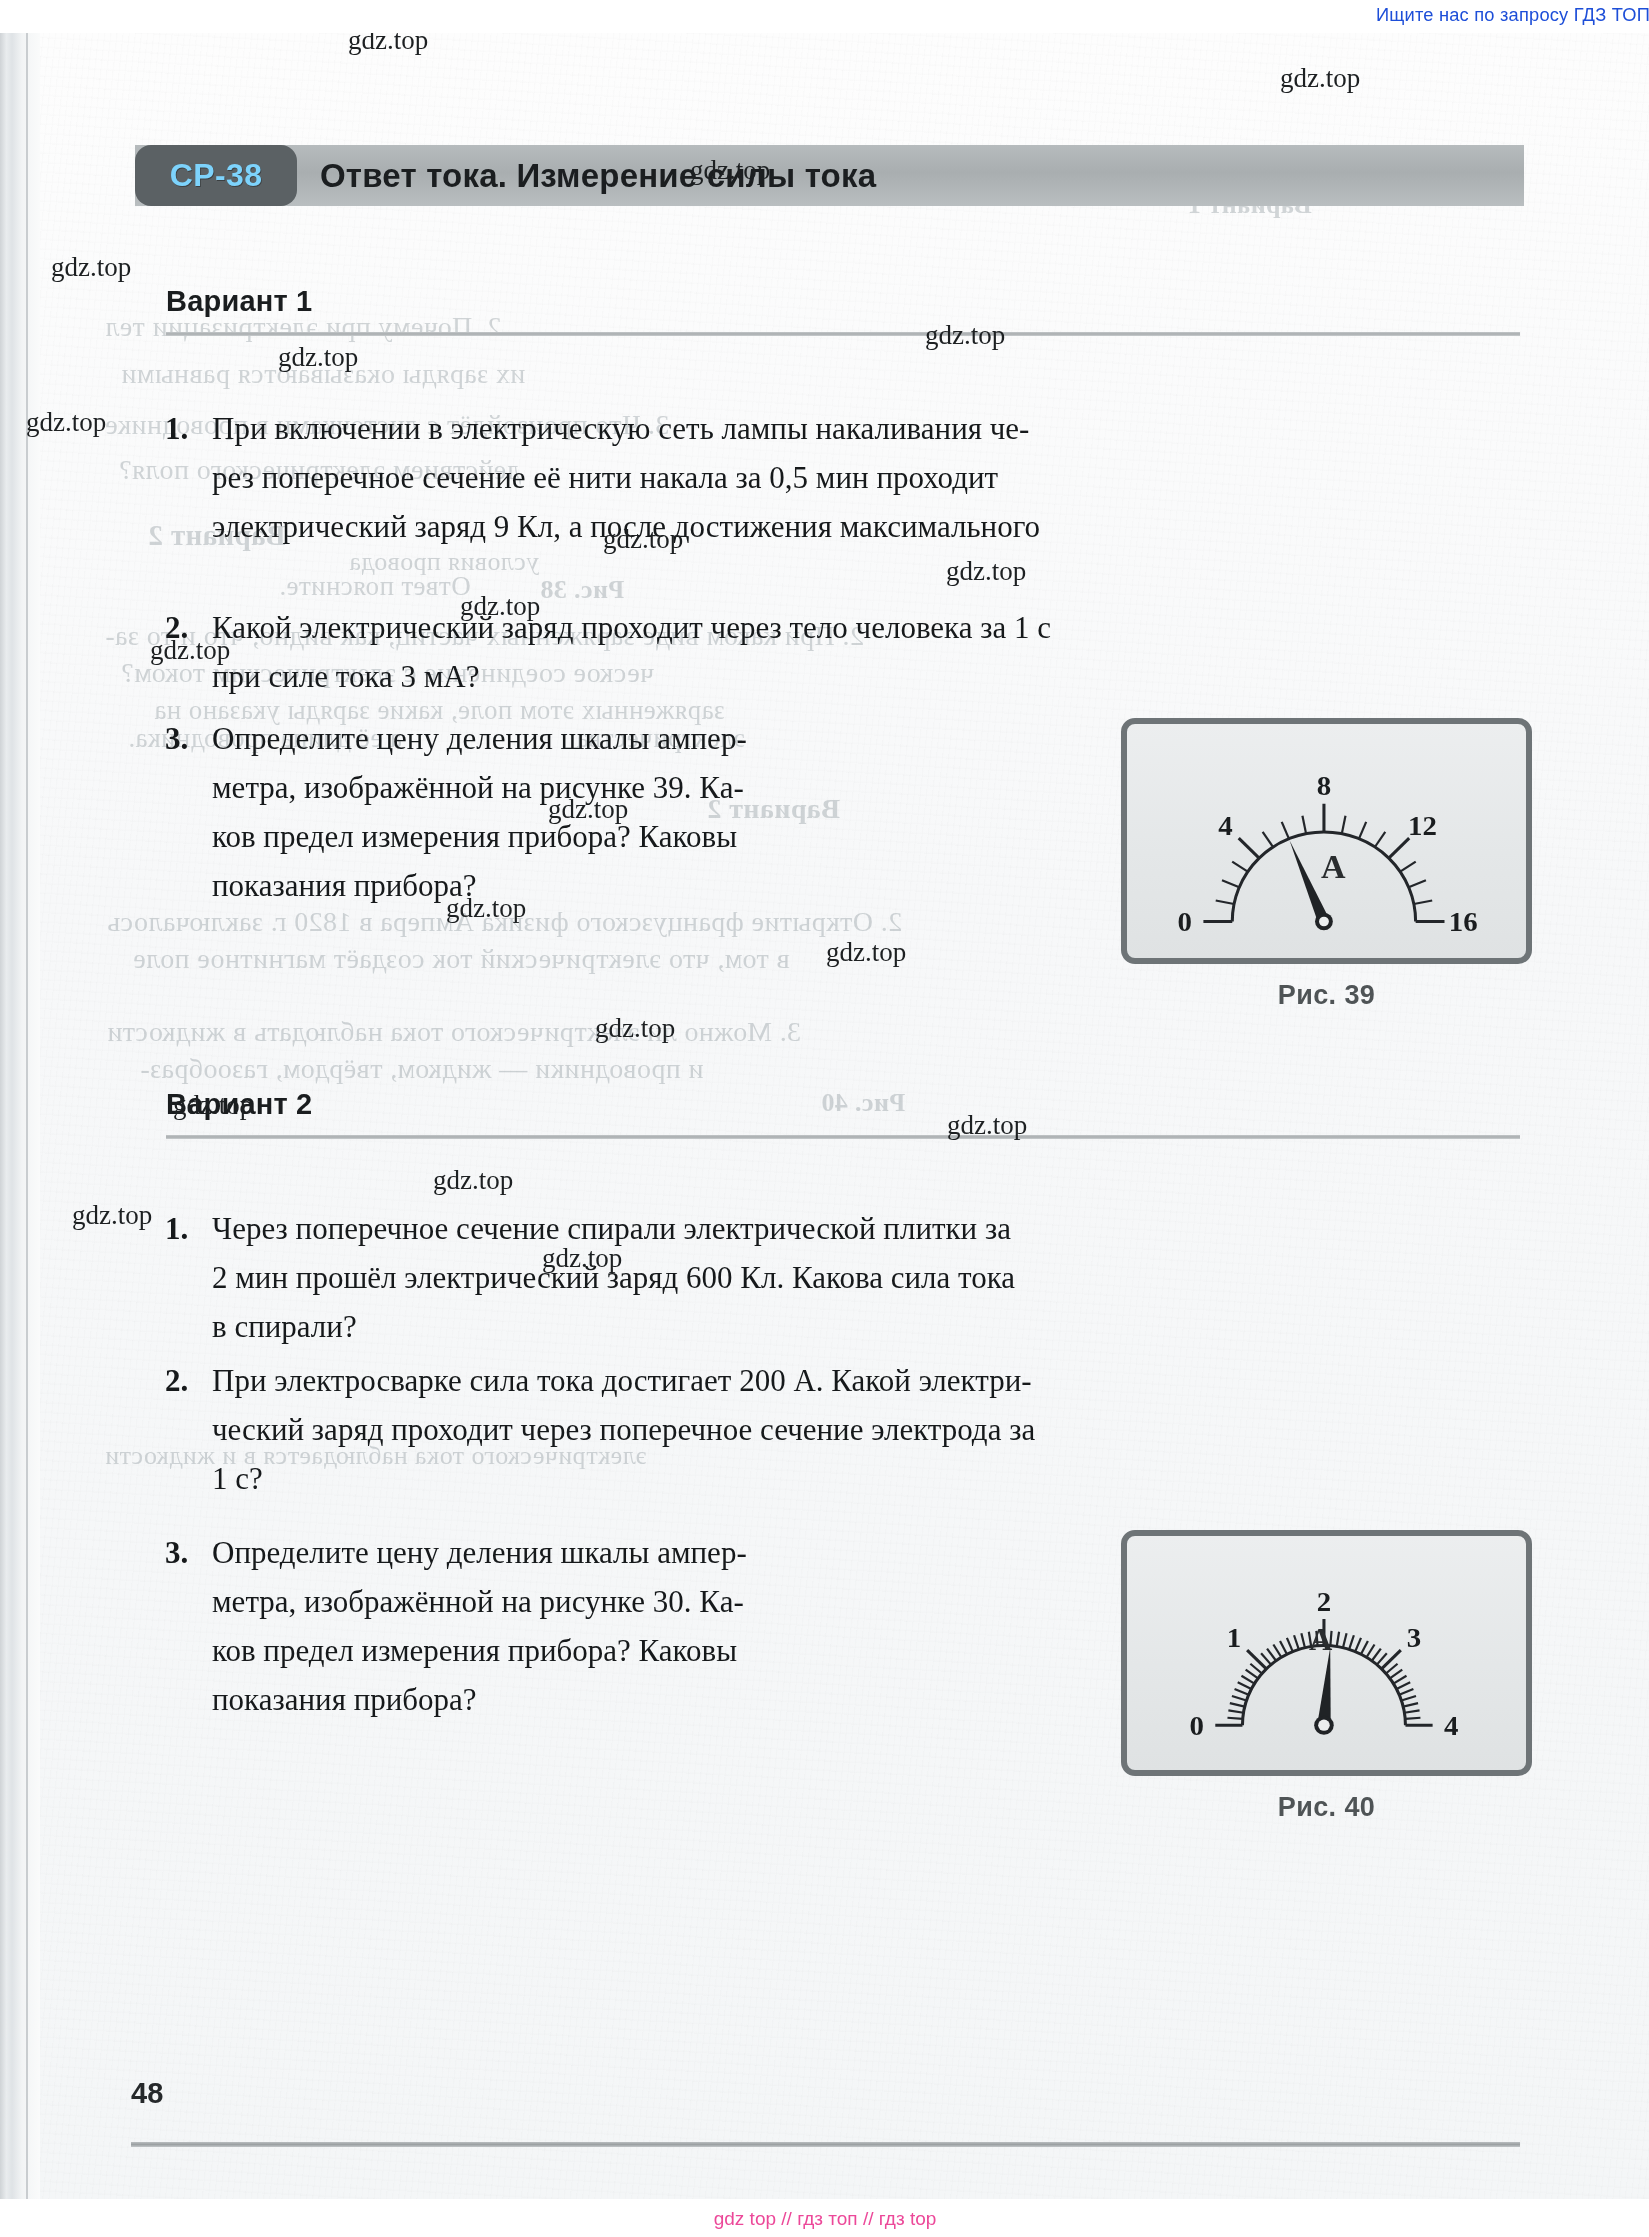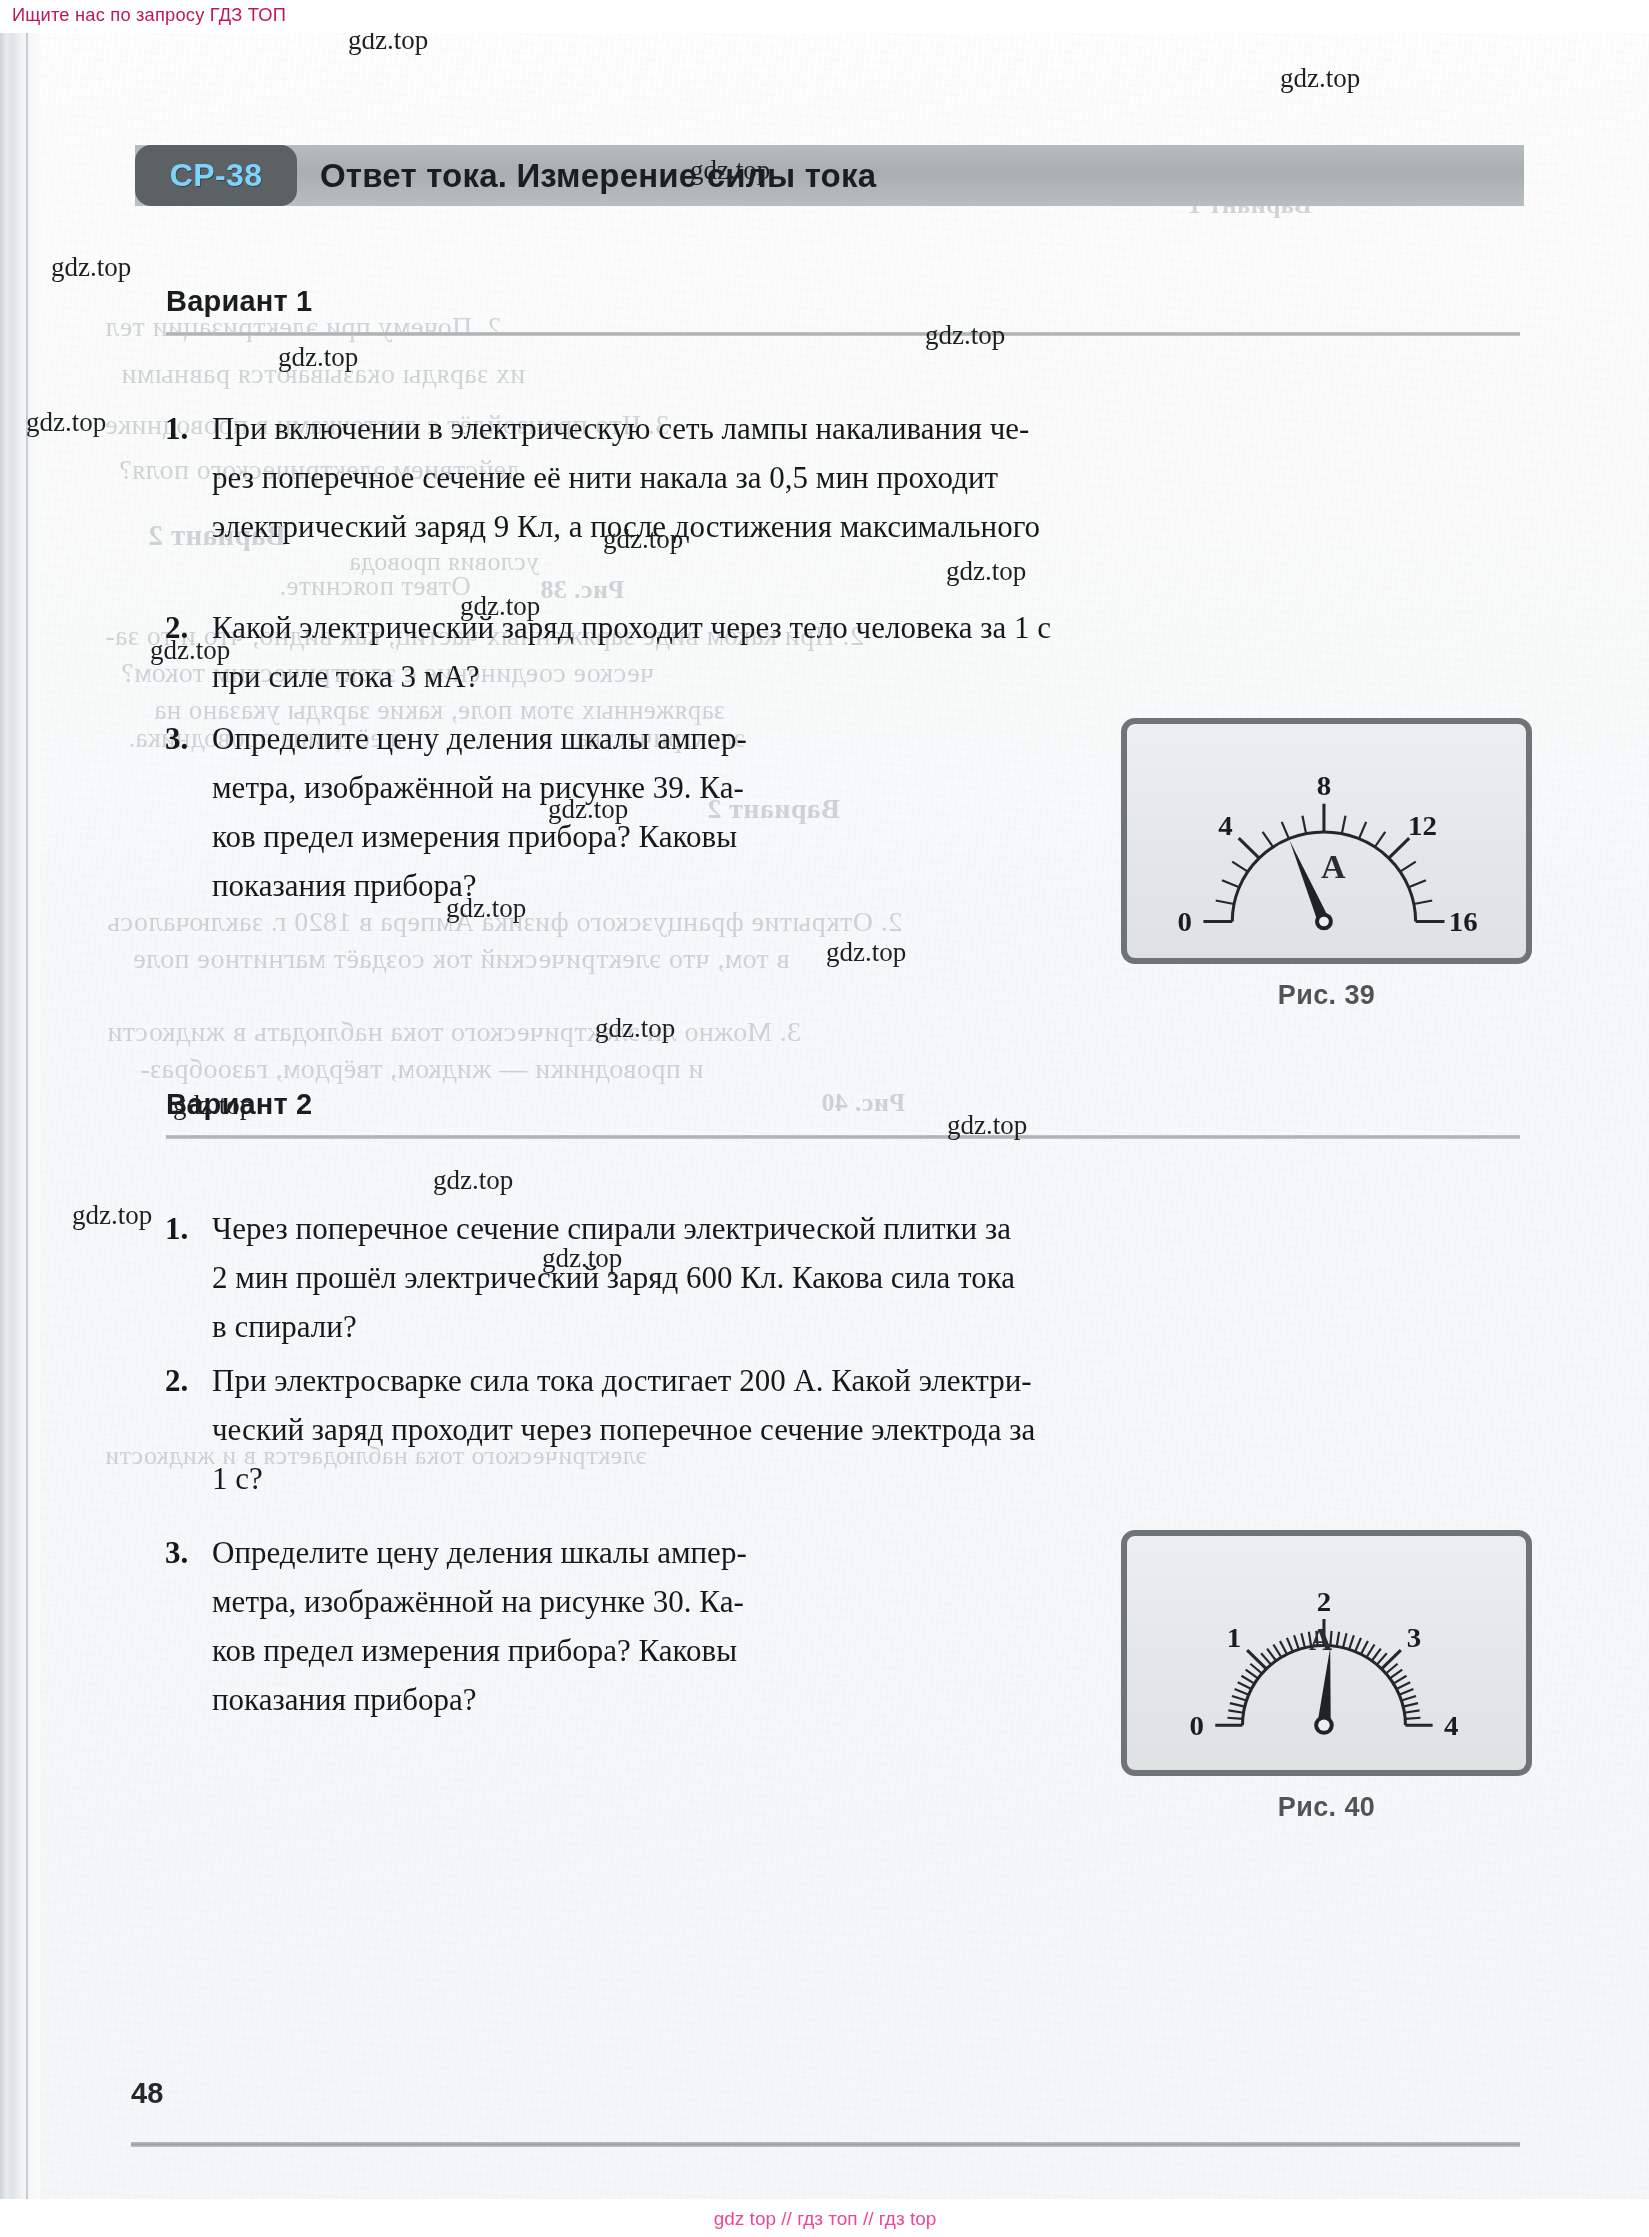--- a/index.html
+++ b/index.html
@@ -17,24 +17,24 @@
     background: #ffffff;
     overflow: hidden;
   }
 
   
   .promo-top {
     position: absolute;
     top: 0; left: 12px; right: 0;
     height: 33px;
     background: #ffffff;
-    text-align: left;
+    text-align: right;
     font-family: "Liberation Sans", sans-serif;
     font-size: 18.3px;
-    color: #be185d;
+    color: #1d4ed8;
     line-height: 30px;
     letter-spacing: 0.2px;
     z-index: 40;
   }
   .promo-bottom {
     position: absolute;
     bottom: 0; left: 0; right: 0;
     height: 38px;
     background: #ffffff;
     text-align: center;

